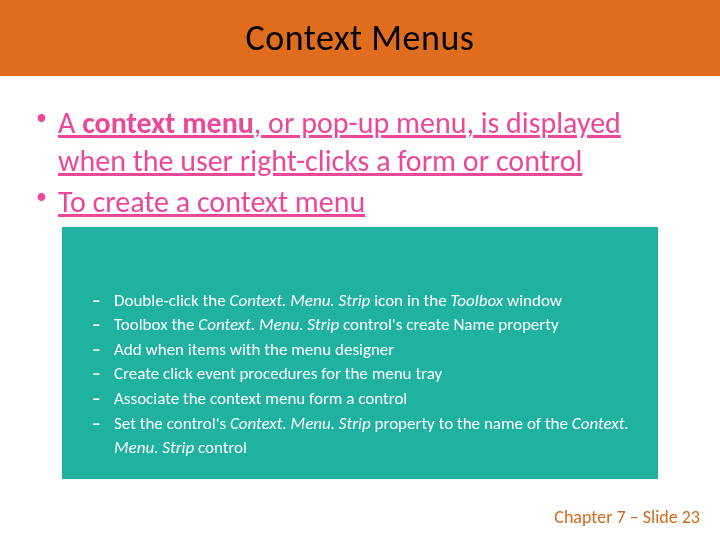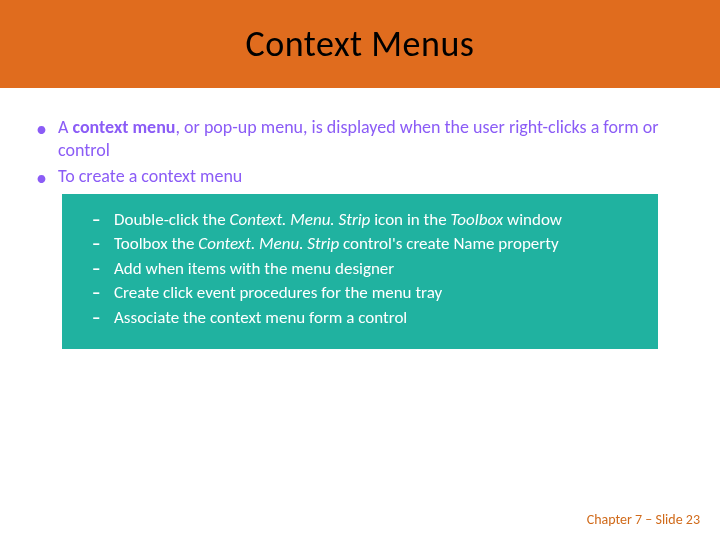--- a/index.html
+++ b/index.html
@@ -7,40 +7,41 @@
     width: 720px;
     height: 540px;
     background: #ffffff;
     font-family: Calibri, "Segoe UI", Arial, sans-serif;
     color: #000;
     position: relative;
     overflow: hidden;
   }
   .title-bar {
     background: #e06c1e;
-    height: 88px;
+    height: 76px;
     width: 100%;
     display: flex;
     align-items: center;
     justify-content: center;
   }
   .title-bar h1 {
     font-size: 36px;
     font-weight: 400;
     color: #000;
     letter-spacing: 0.5px;
   }
   .content {
     padding: 28px 28px 0 28px;
   }
   ul.top {
     list-style: none;
-    font-size: 18px;
+    font-size: 30px;
     line-height: 1.25;
-    color: #8b5cf6;
+    color: #ec4899;
+    text-decoration: underline;
   }
   ul.top > li {
     position: relative;
     padding-left: 30px;
     margin-bottom: 4px;
   }
   ul.top > li::before {
     content: "•";
     position: absolute;
     left: 8px;
@@ -51,39 +52,40 @@
   .teal-box {
     background: #20b2a0;
     margin: 6px 34px 0 34px;
     padding: 14px 20px 18px 20px;
     color: #ffffff;
   }
   ul.sub {
     list-style: none;
     font-size: 17px;
     line-height: 1.45;
+    margin-top: 48px;
   }
   ul.sub > li {
     position: relative;
     padding-left: 32px;
   }
   ul.sub > li::before {
     content: "–";
     position: absolute;
     left: 10px;
     top: 0;
     font-size: 17px;
     font-weight: 700;
   }
   .italic { font-style: italic; }
   .footer {
     position: absolute;
     bottom: 12px;
     right: 20px;
-    font-size: 14px;
+    font-size: 18px;
     color: #d06a1a;
   }
 </style>
 </head>
 <body>
 
 <div class="title-bar">
   <h1>Context Menus</h1>
 </div>
 
@@ -99,17 +101,20 @@
     <ul class="sub">
       <li>
         <span>Double-click the </span><span class="italic">Context. Menu. Strip</span><span> icon in the </span><span class="italic">Toolbox</span><span> window</span>
       </li>
       <li>
         <span>Toolbox the </span><span class="italic">Context. Menu. Strip</span><span> control's create Name property</span>
       </li>
       <li>Add when items with the menu designer</li>
       <li>Create click event procedures for the menu tray</li>
       <li>Associate the context menu form a control</li>
+      <li>
+        <span>Set the control's </span><span class="italic">Context. Menu. Strip</span><span> property to the name of the </span><span class="italic">Context. Menu. Strip</span><span> control</span>
+      </li>
     </ul>
   </div>
 </div>
 
 <div class="footer">Chapter 7 – Slide 23</div>
 
 </body></html>

